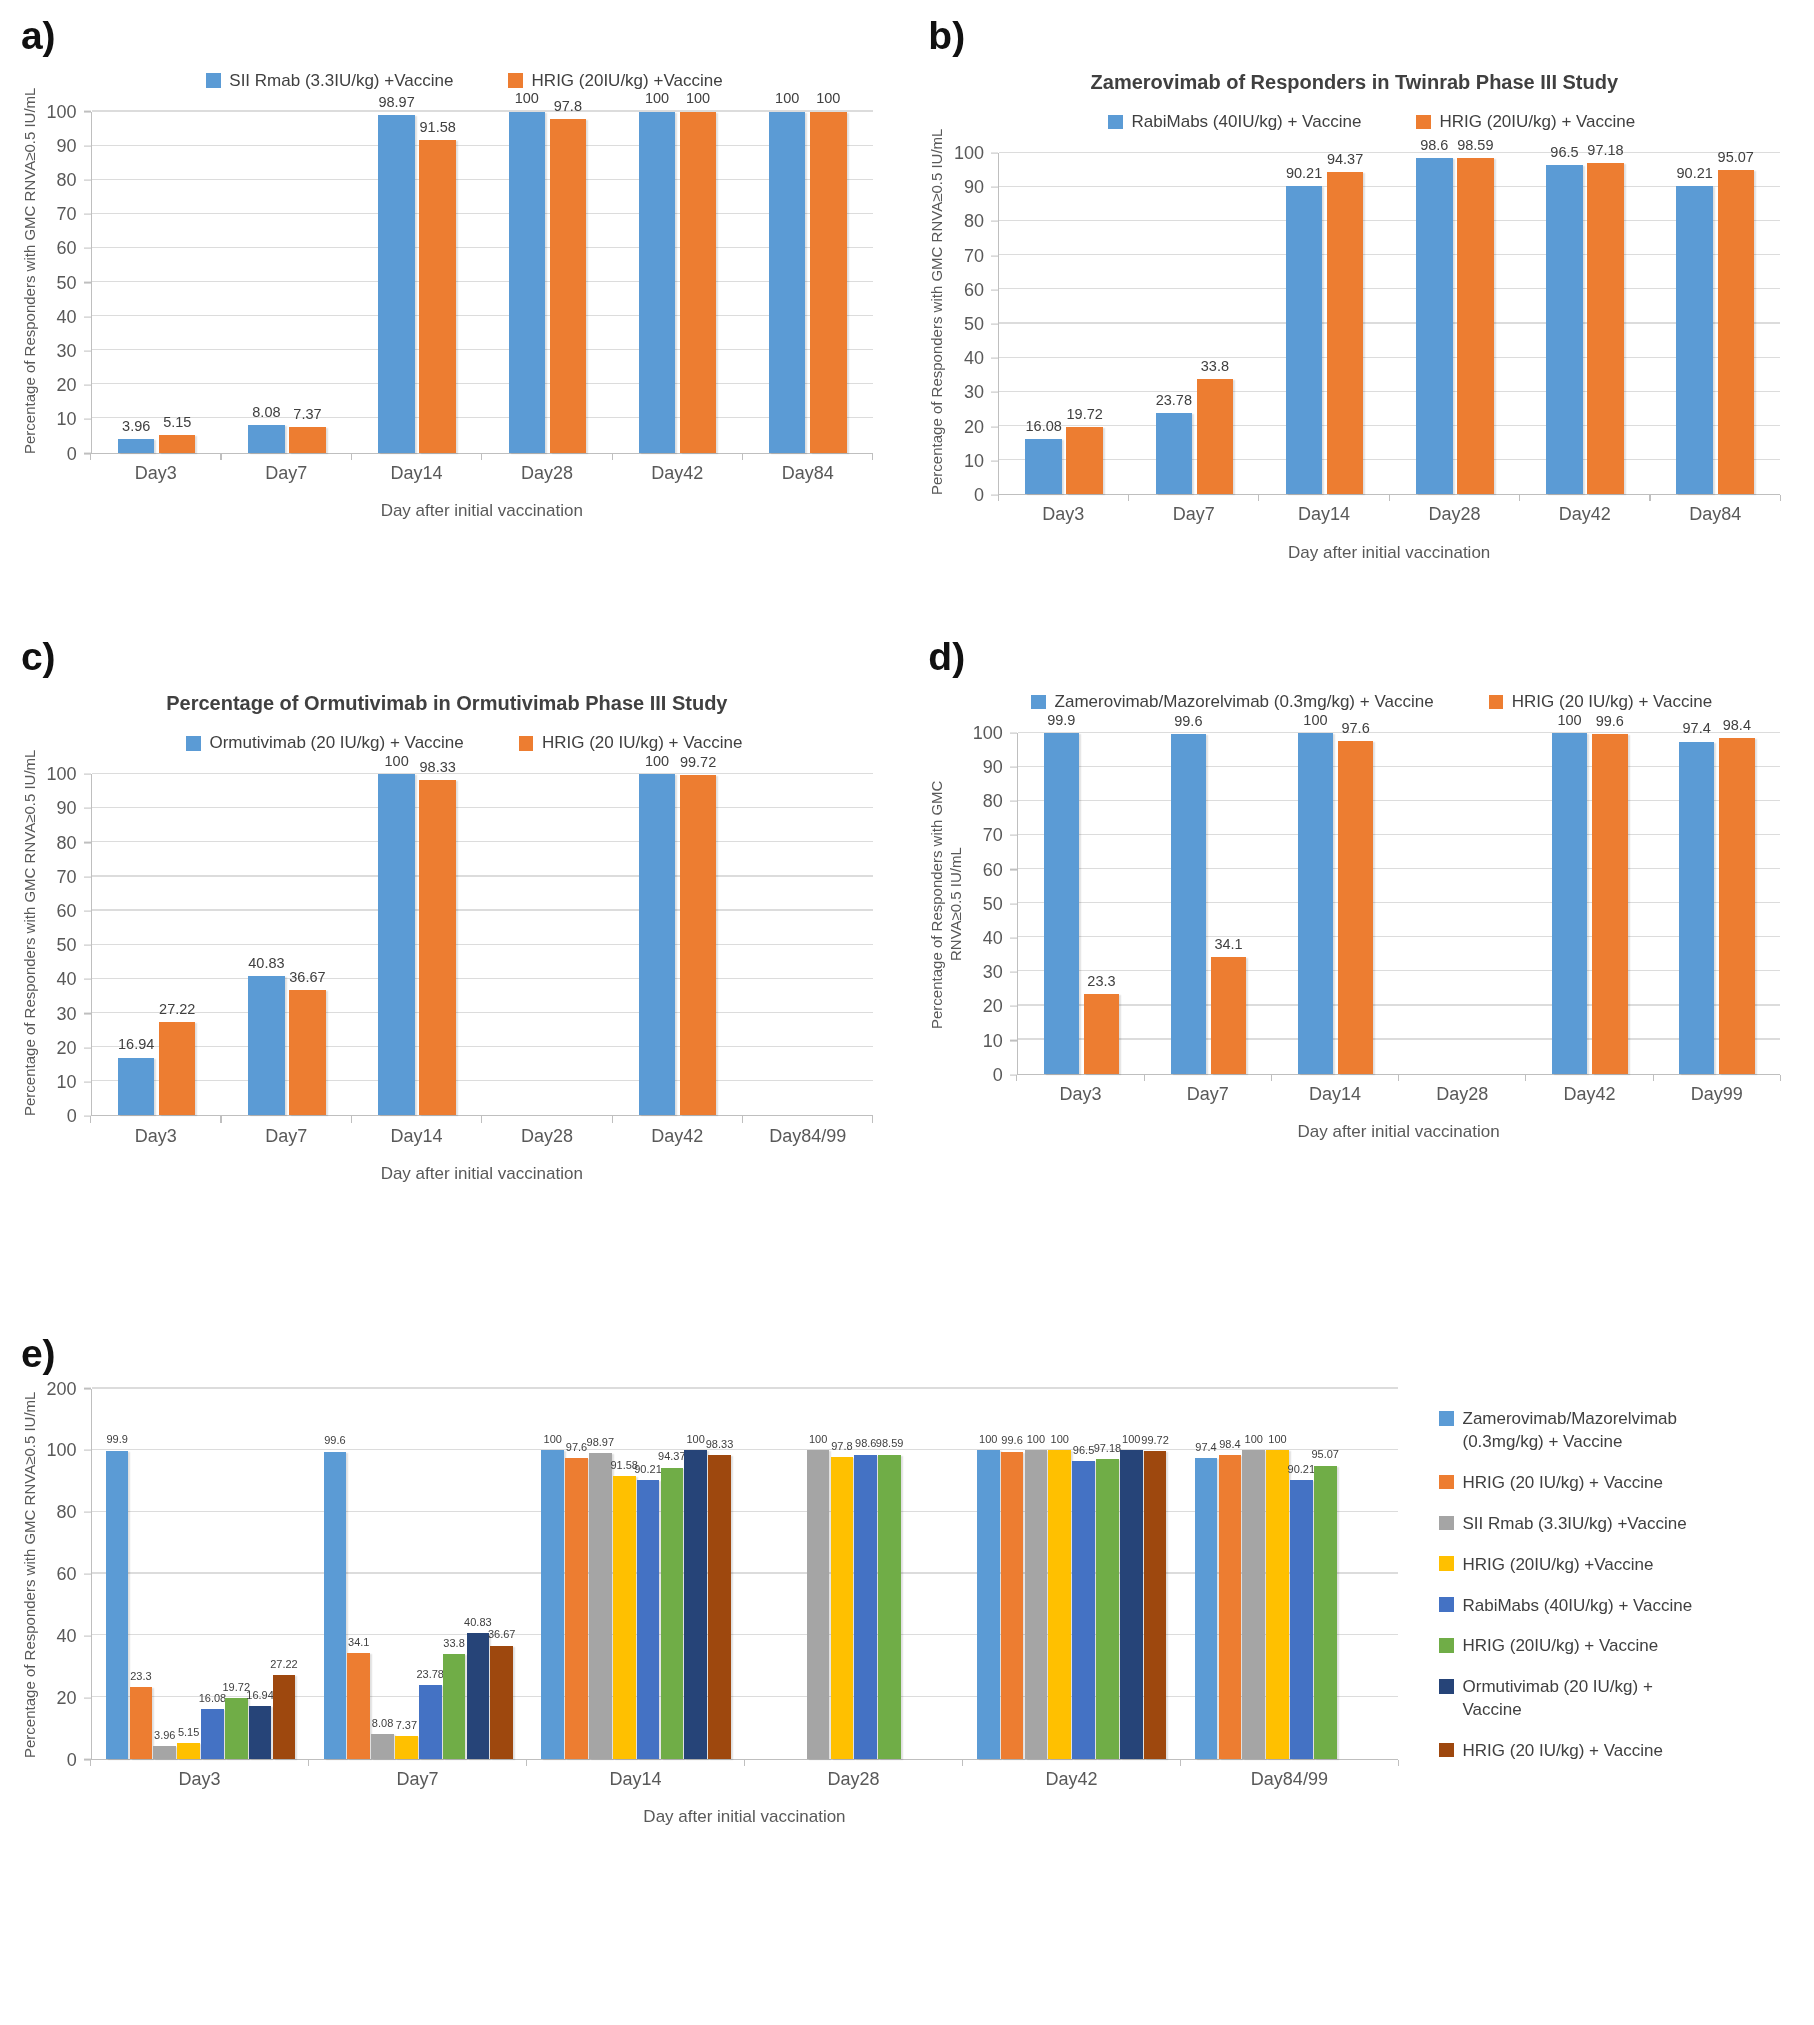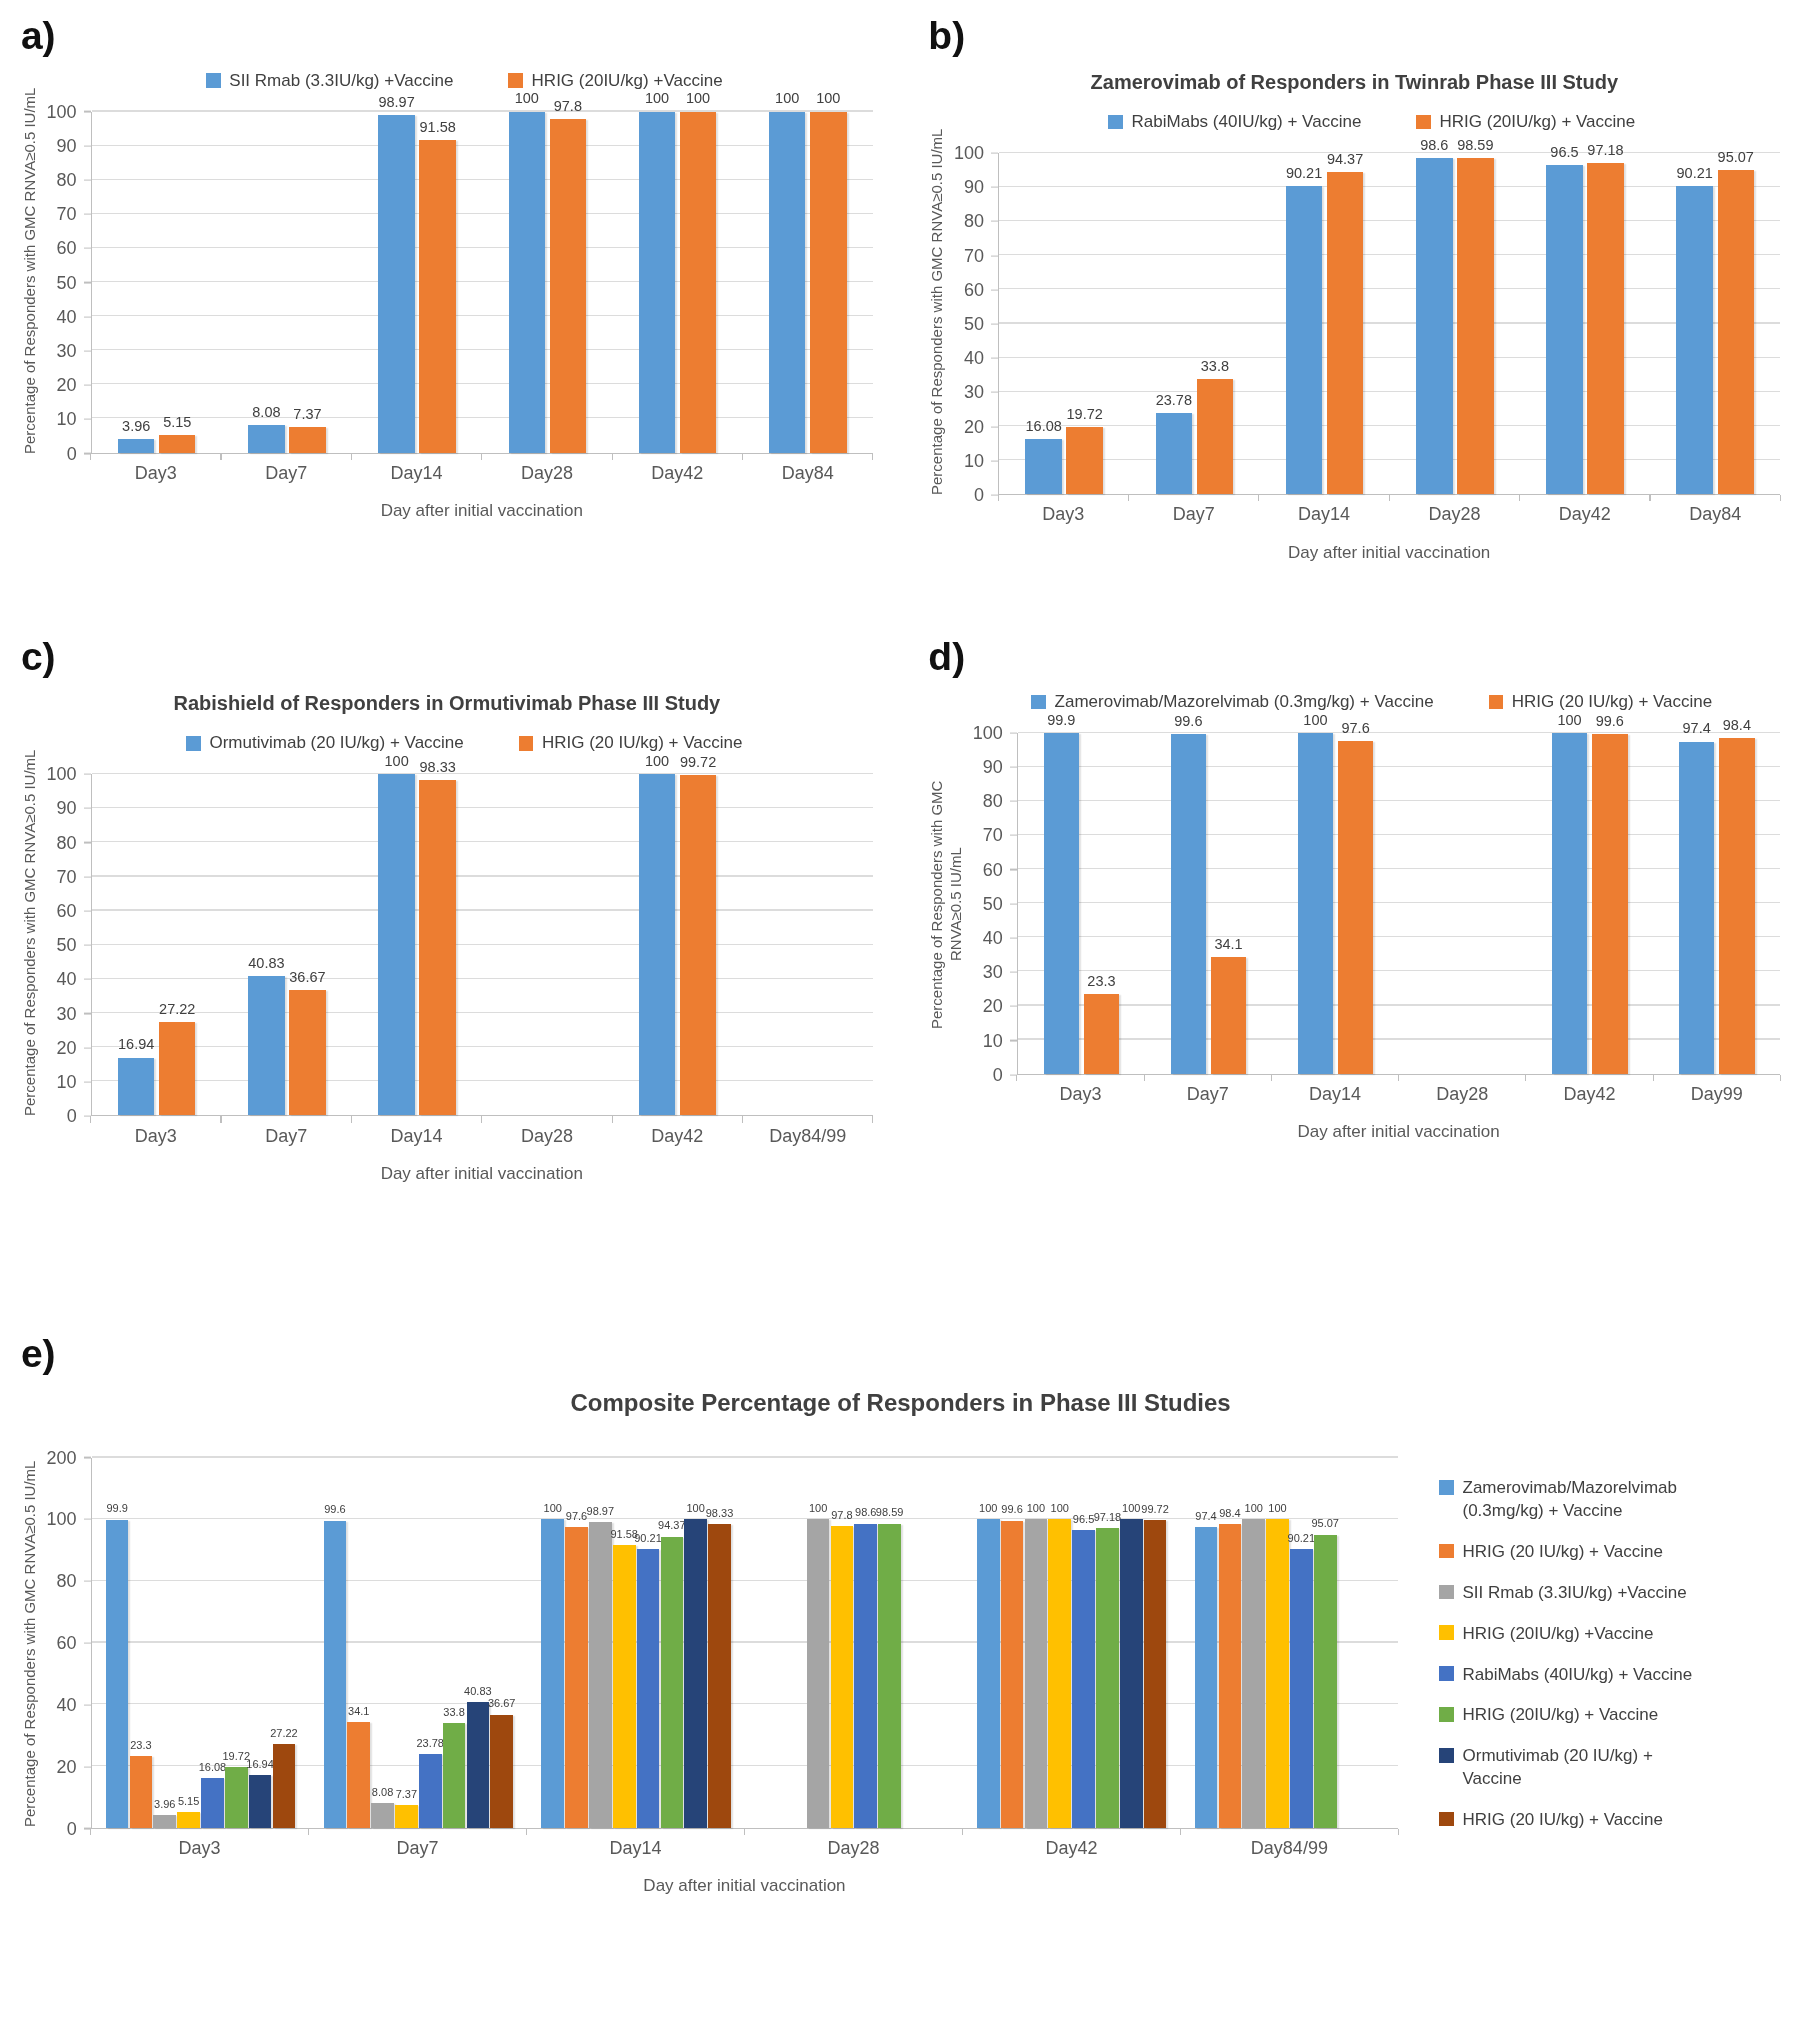--- a/index.html
+++ b/index.html
@@ -416,21 +416,21 @@
                 <div class="cat">Day84</div>
               </div>
               <div class="xlabel">Day after initial vaccination</div>
             </div>
           </div>
         </div>
       </div>
       <div class="chart">
         <div class="panel-label">c)</div>
         <div class="chart-inner">
-          <div class="chart-title">Rabishield of Responders in Ormutivimab Phase III Study</div>
+          <div class="chart-title">Percentage of Ormutivimab in Ormutivimab Phase III Study</div>
           <div class="legend-top">
             <div class="legend-item">
               <span class="swatch" style="background: rgb(91, 155, 213);"></span>
               <span class="legend-label">Ormutivimab (20 IU/kg) + Vaccine</span>
             </div>
             <div class="legend-item">
               <span class="swatch" style="background: rgb(237, 125, 49);"></span>
               <span class="legend-label">HRIG (20 IU/kg) + Vaccine</span>
             </div>
           </div>
@@ -673,21 +673,20 @@
               <div class="xlabel">Day after initial vaccination</div>
             </div>
           </div>
         </div>
       </div>
     </div>
   <div id="chart-e-host">
       <div class="chart">
         <div class="panel-label">e)</div>
         <div class="chart-inner">
-          <div class="chart-title">Composite Percentage of Responders in Phase III Studies</div>
           <div class="with-right-legend">
             <div class="plot-row">
               <div class="ylabel" style="height: 371px;">Percentage of Responders with GMC RNVA≥0.5 IU/mL</div>
               <div class="yaxis" style="height: 371px;">
                 <div class="ytick" style="bottom: 0%;">0</div>
                 <div class="ytickmark" style="bottom: 0%;"></div>
                 <div class="ytick" style="bottom: 16.6667%;">20</div>
                 <div class="ytickmark" style="bottom: 16.6667%;"></div>
                 <div class="ytick" style="bottom: 33.3333%;">40</div>
                 <div class="ytickmark" style="bottom: 33.3333%;"></div>

